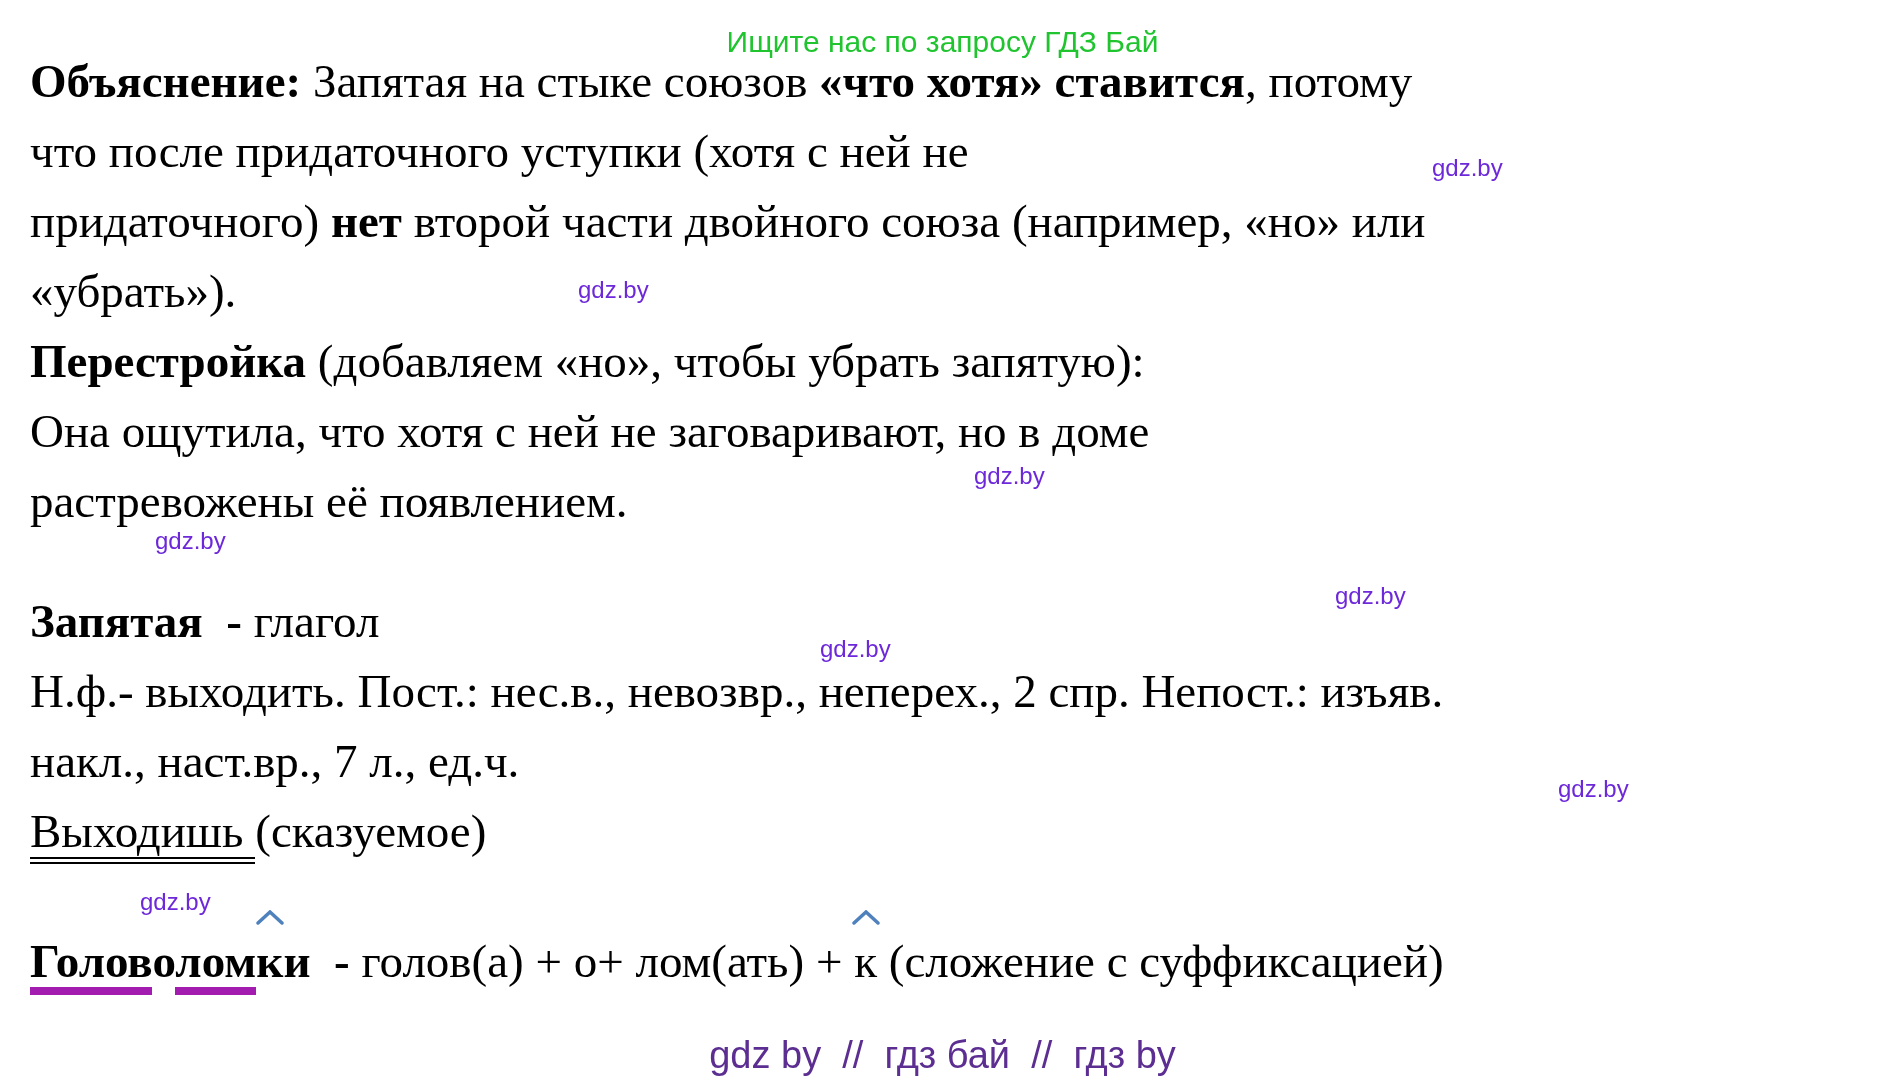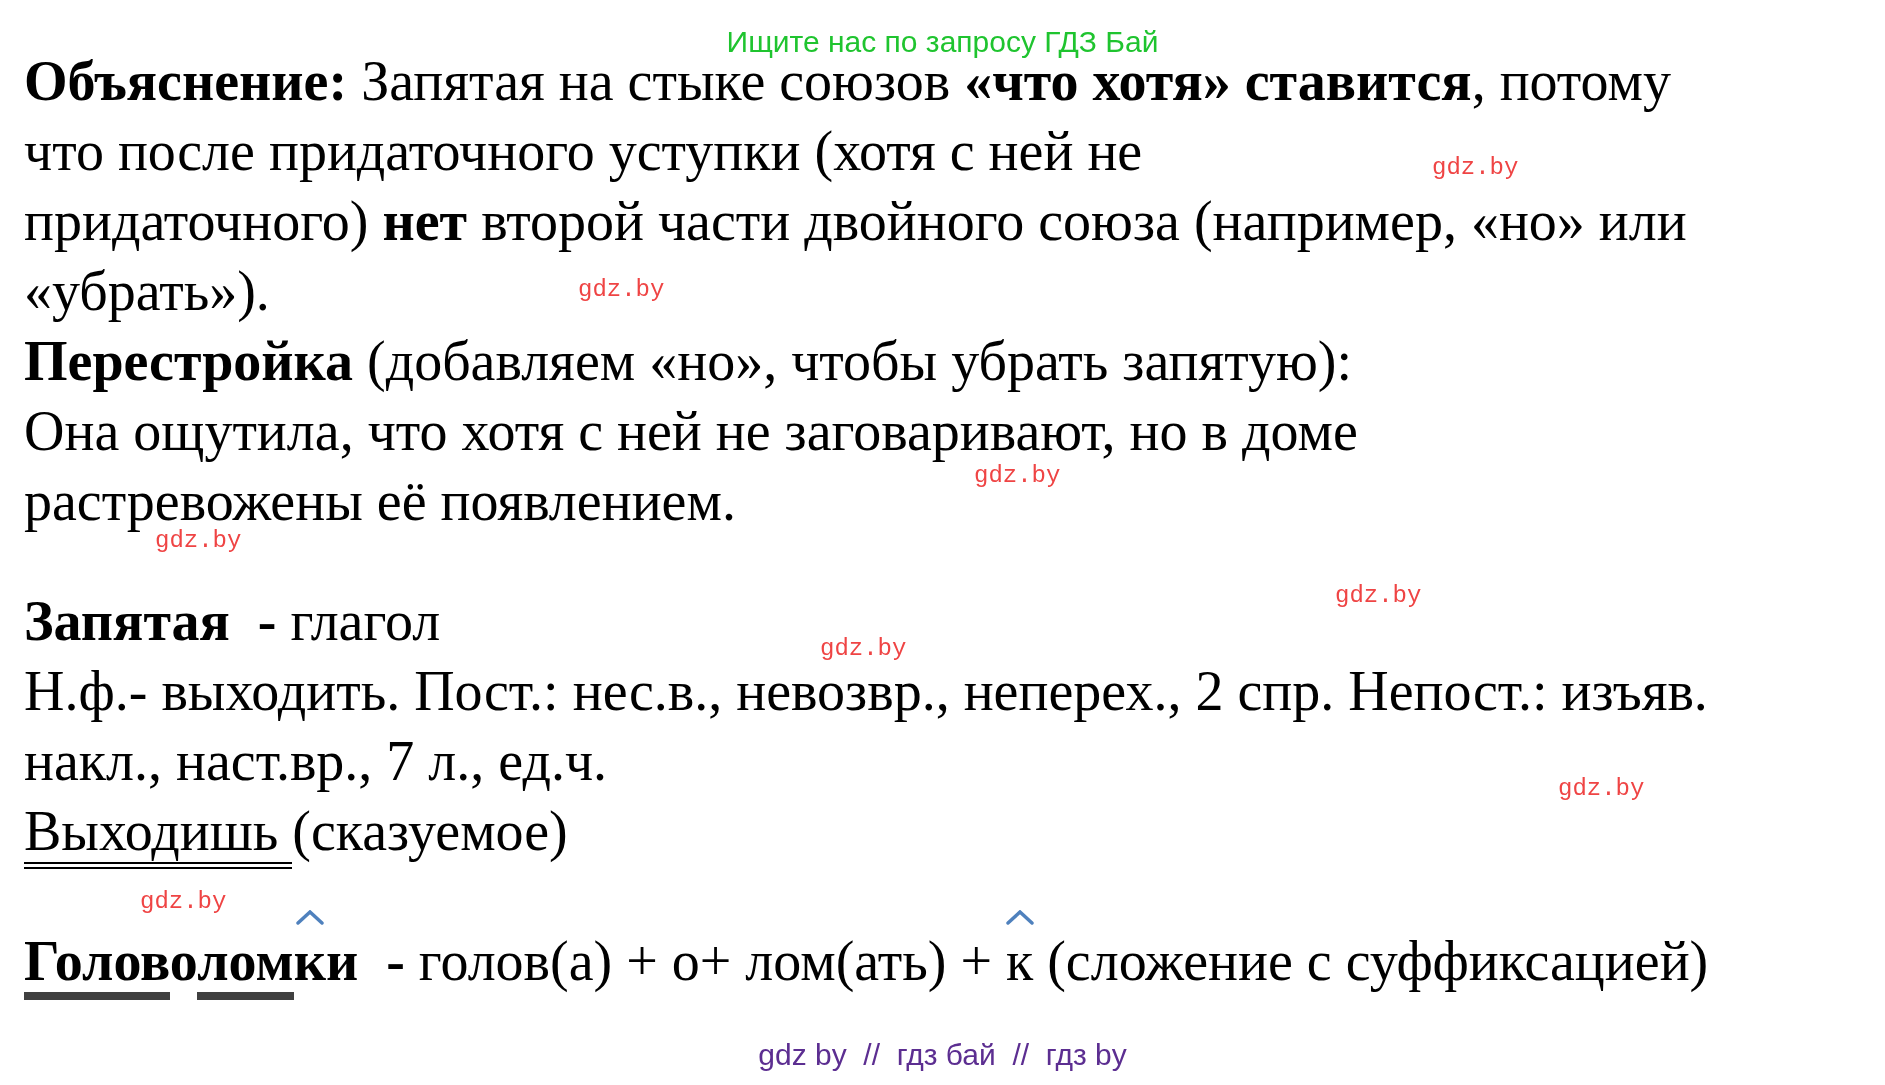--- a/index.html
+++ b/index.html
@@ -15,56 +15,56 @@
     position: absolute; top: 0; left: 0; right: 0;
     text-align: center;
     font-family: "Liberation Sans", "DejaVu Sans", sans-serif;
     font-size: 30px; line-height: 36px;
     color: var(--header-green);
     white-space: pre;
     margin-top: 24px;
   }
 
   .content {
-    position: absolute; left: 24px; top: 46px; right: 20px;
-    font-size: 56px; line-height: 70px;
+    position: absolute; left: 30px; top: 46px; right: 20px;
+    font-size: 47px; line-height: 70px;
   }
   .line { height: 70px; white-space: pre; }
   .b { font-weight: bold; }
 
   .block-verb { margin-top: 50px; }
   .block-word { margin-top: 60px; }
 
   .double-u { border-bottom: 7px double #000; }
-  .root-u  { border-bottom: 8px solid #404040; }
+  .root-u  { border-bottom: 8px solid #a21caf; }
 
   .caret-host { position: relative; display: inline-block; }
   .caret-host svg { position: absolute; top: -16px; left: 50%; transform: translateX(-50%); }
 
   .wm {
     position: absolute;
-    font-family: Liberation Mono, monospace;
+    font-family: Liberation Sans, sans-serif;
     font-size: 24px; line-height: 28px;
-    color: #ef4444;
+    color: #6d28d9;
     white-space: pre;
   }
   .wm1 { left: 1432px; top: 154px; }
   .wm2 { left: 578px;  top: 276px; }
   .wm3 { left: 974px;  top: 462px; }
   .wm4 { left: 155px;  top: 527px; }
   .wm5 { left: 1335px; top: 582px; }
   .wm6 { left: 820px;  top: 635px; }
   .wm7 { left: 1558px; top: 775px; }
   .wm8 { left: 140px;  top: 888px; }
 
   .purple-footer {
     position: absolute; left: 0; right: 0; top: 1036px;
     text-align: center;
     font-family: "Liberation Sans", "DejaVu Sans", sans-serif;
-    font-size: 30px; line-height: 38px;
+    font-size: 38px; line-height: 38px;
     color: var(--footer-purple);
     white-space: pre;
   }
 </style>
 </head>
 <body>
 
 <div class="green-header">Ищите нас по запросу ГДЗ Бай</div>
 
 <div class="content">

